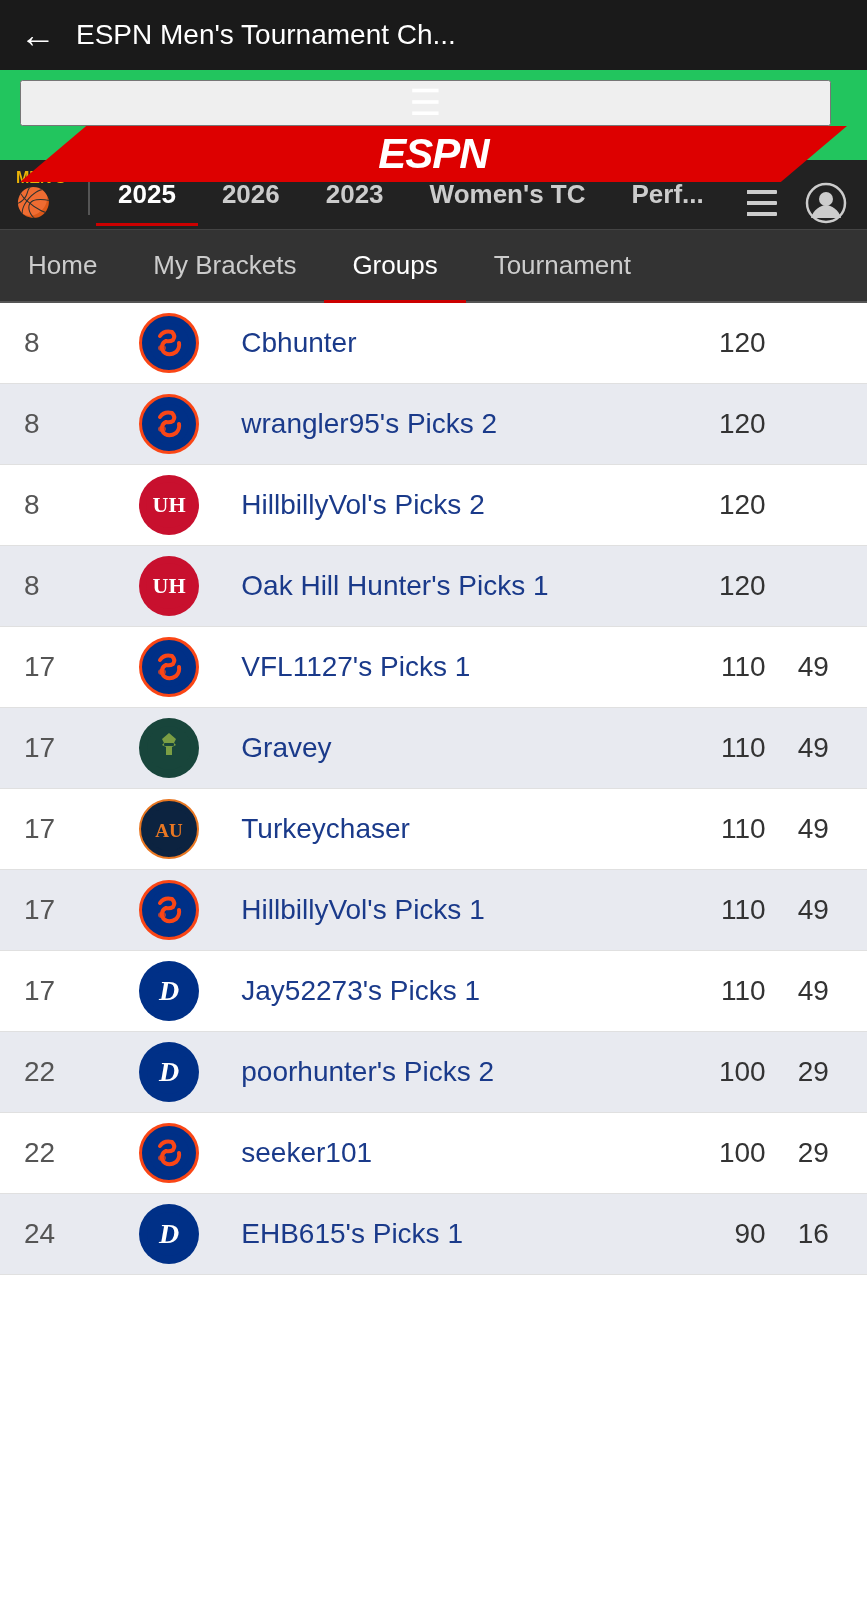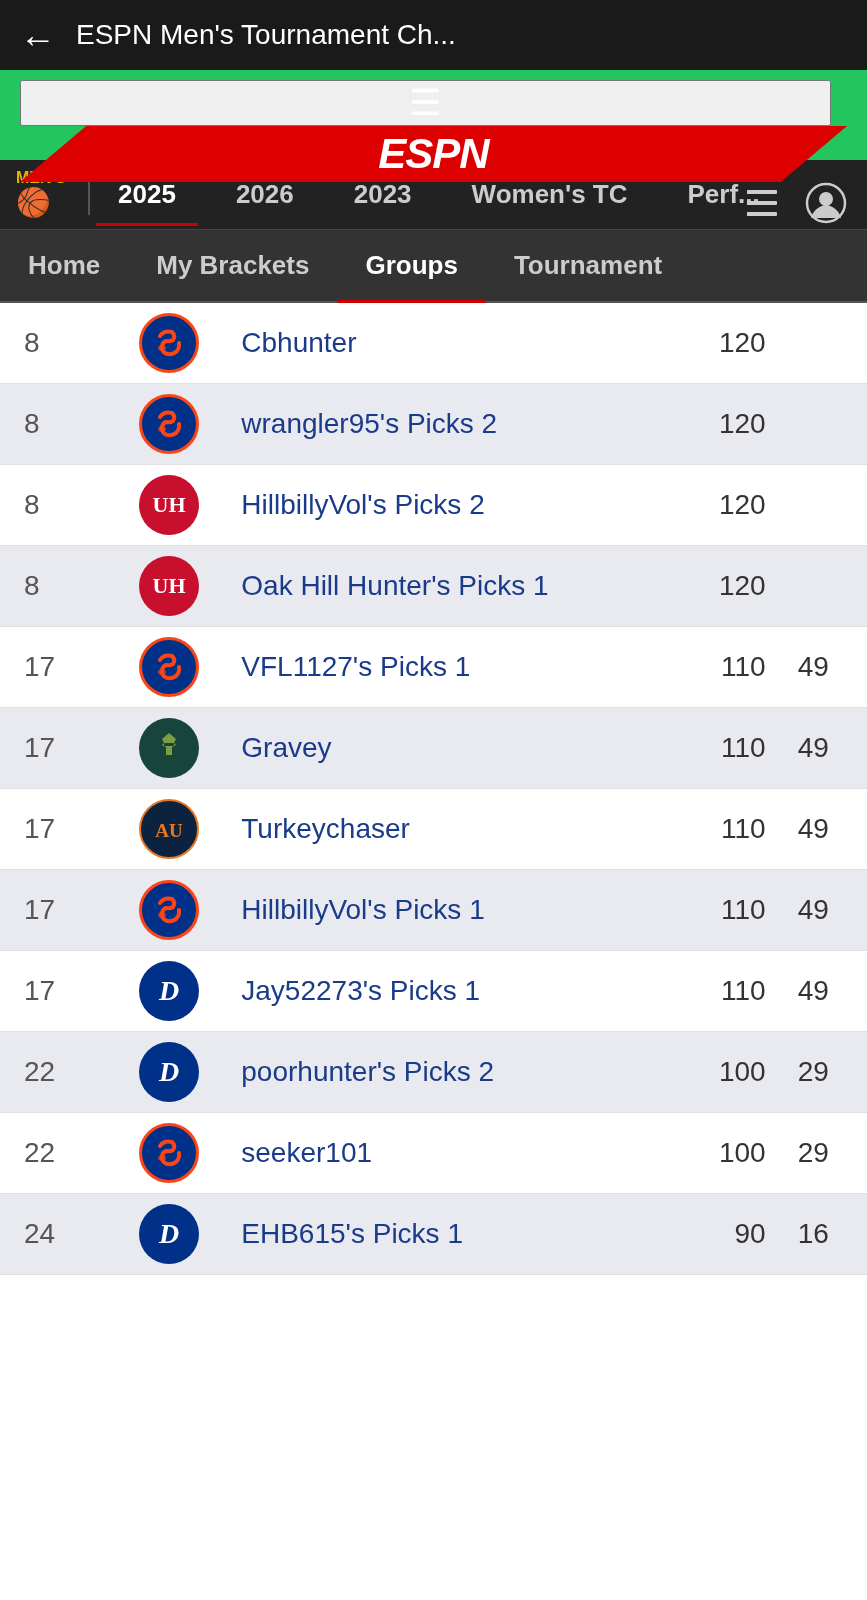--- a/index.html
+++ b/index.html
@@ -93,21 +93,21 @@
     }
     .divider-line {
       width: 2px;
       height: 40px;
       background: #555;
       margin: 0 6px;
     }
     .year-tabs {
       display: flex;
       align-items: center;
-      gap: 16px;
+      gap: 2px;
     }
     .year-tab {
       color: #ccc;
       font-size: 26px;
       font-weight: 600;
       padding: 16px 22px;
       cursor: pointer;
       white-space: nowrap;
       position: relative;
     }
@@ -127,21 +127,21 @@
     
     .sub-nav {
       background: #333;
       display: flex;
       align-items: center;
       border-bottom: 2px solid #555;
     }
     .sub-nav-item {
       color: #ccc;
       font-size: 26px;
-      font-weight: 700;
+      font-weight: 400;
       padding: 20px 28px;
       cursor: pointer;
       white-space: nowrap;
       position: relative;
     }
     .sub-nav-item.active {
       color: #fff;
     }
     .sub-nav-item.active::after {
       content: '';

